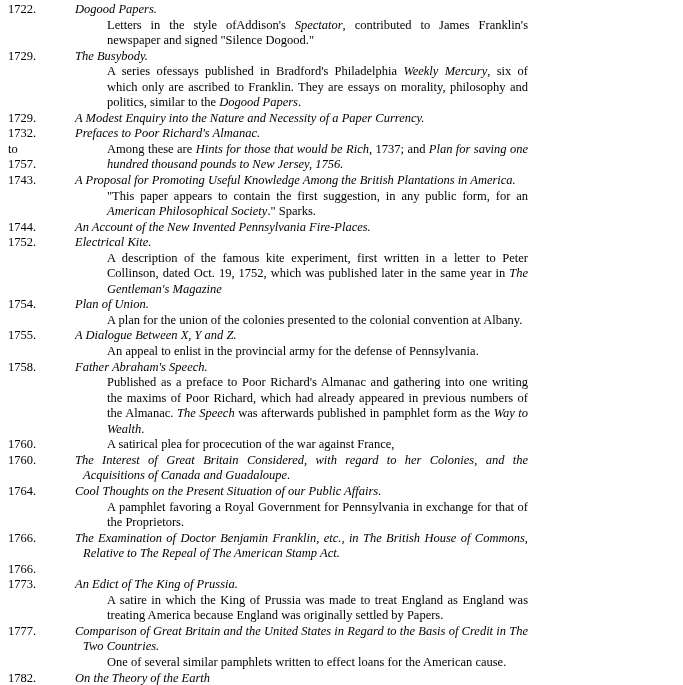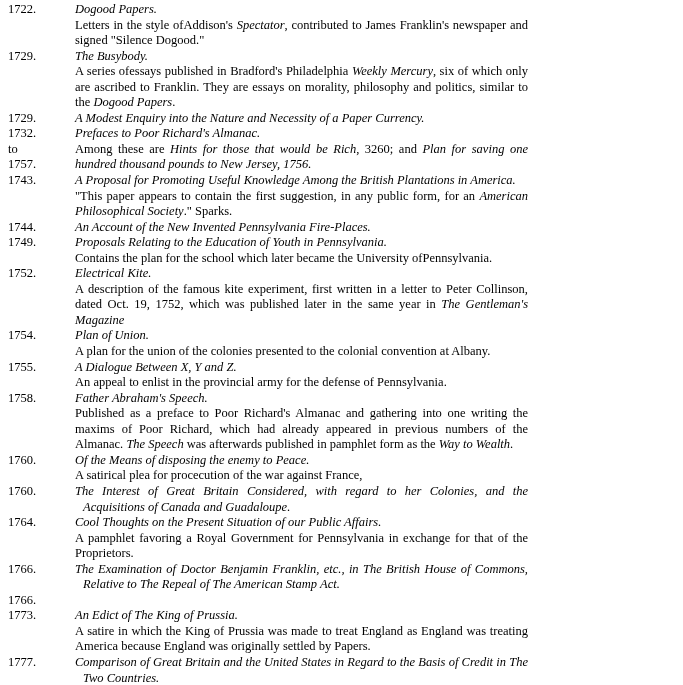--- a/index.html
+++ b/index.html
@@ -29,20 +29,21 @@
   .years .year {
     white-space: nowrap;
   }
   .title {
     font-style: italic;
     text-align: justify;
     padding-left: 8px;
     text-indent: -8px;
   }
   .desc {
+    margin-left: 32px;
     text-align: justify;
   }
   .it { font-style: italic; }
   .rm { font-style: normal; }
 </style>
 </head>
 <body style="background: rgb(255, 255, 255); color: rgb(0, 0, 0);">
 
 <div class="page">
   <div id="entries">
@@ -73,21 +74,21 @@
         </div>
       </div>
       <div class="entry">
         <div class="years">
           <div class="year">1732.</div>
           <div class="year">to</div>
           <div class="year">1757.</div>
         </div>
         <div>
           <div class="title">Prefaces to Poor Richard's Almanac.</div>
-          <div class="desc"><span class="rm">Among these are </span><span class="it">Hints for those that would be Rich</span><span class="rm">, 3260; and </span><span class="it">Plan for saving one hundred thousand pounds to New Jersey, 1756.</span></div>
+          <div class="desc"><span class="rm">Among these are </span><span class="it">Hints for those that would be Rich</span><span class="rm">, 1737; and </span><span class="it">Plan for saving one hundred thousand pounds to New Jersey, 1756.</span></div>
         </div>
       </div>
       <div class="entry">
         <div class="years">
           <div class="year">1743.</div>
         </div>
         <div>
           <div class="title">A Proposal for Promoting Useful Knowledge Among the British Plantations in America.</div>
           <div class="desc"><span class="rm">"This paper appears to contain the first suggestion, in any public form, for an </span><span class="it">American Philosophical Society</span><span class="rm">." Sparks.</span></div>
         </div>
@@ -95,29 +96,20 @@
       <div class="entry">
         <div class="years">
           <div class="year">1744.</div>
         </div>
         <div>
           <div class="title">An Account of the New Invented Pennsylvania Fire-Places.</div>
         </div>
       </div>
       <div class="entry">
         <div class="years">
-          <div class="year">1749.</div>
-        </div>
-        <div>
-          <div class="title">Proposals Relating to the Education of Youth in Pennsylvania.</div>
-          <div class="desc"><span class="rm">Contains the plan for the school which later became the University ofPennsylvania.</span></div>
-        </div>
-      </div>
-      <div class="entry">
-        <div class="years">
           <div class="year">1752.</div>
         </div>
         <div>
           <div class="title">Electrical Kite.</div>
           <div class="desc"><span class="rm">A description of the famous kite experiment, first written in a letter to Peter Collinson, dated Oct. 19, 1752, which was published later in the same year in </span><span class="it">The Gentleman's Magazine</span></div>
         </div>
       </div>
       <div class="entry">
         <div class="years">
           <div class="year">1754.</div>
@@ -143,21 +135,20 @@
         <div>
           <div class="title">Father Abraham's Speech.</div>
           <div class="desc"><span class="rm">Published as a preface to Poor Richard's Almanac and gathering into one writing the maxims of Poor Richard, which had already appeared in previous numbers of the Almanac. </span><span class="it">The Speech</span><span class="rm"> was afterwards published in pamphlet form as the </span><span class="it">Way to Wealth</span><span class="rm">.</span></div>
         </div>
       </div>
       <div class="entry">
         <div class="years">
           <div class="year">1760.</div>
         </div>
         <div>
-          <div class="title">Of the Means of disposing the enemy to Peace.</div>
           <div class="desc"><span class="rm">A satirical plea for procecution of the war against France,</span></div>
         </div>
       </div>
       <div class="entry">
         <div class="years">
           <div class="year">1760.</div>
         </div>
         <div>
           <div class="title">The Interest of Great Britain Considered, with regard to her Colonies, and the Acquisitions of Canada and Guadaloupe.</div>
         </div>

